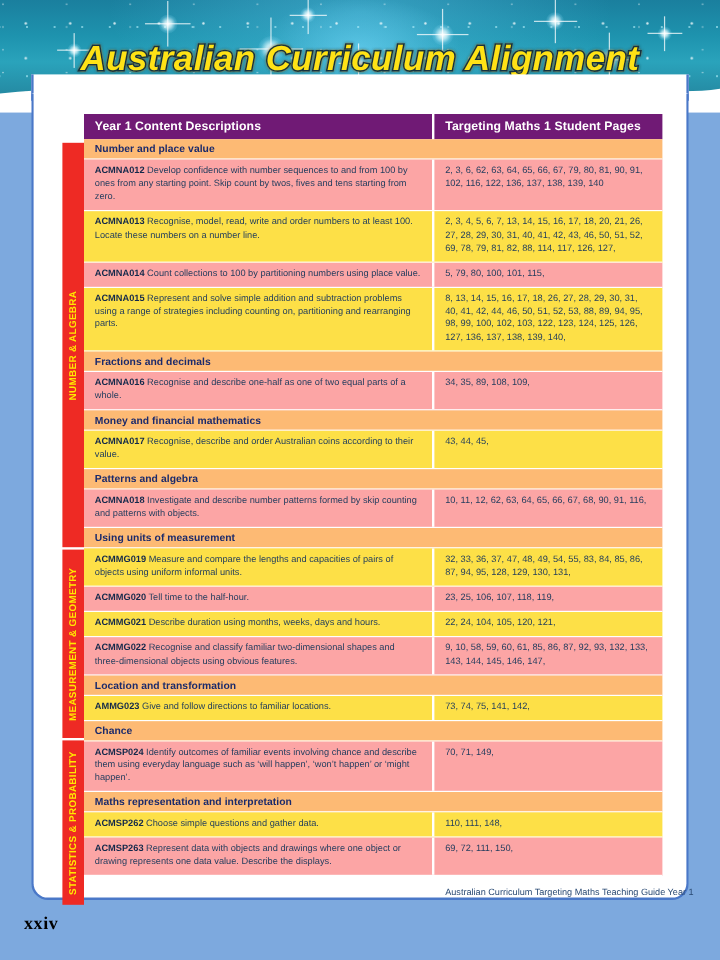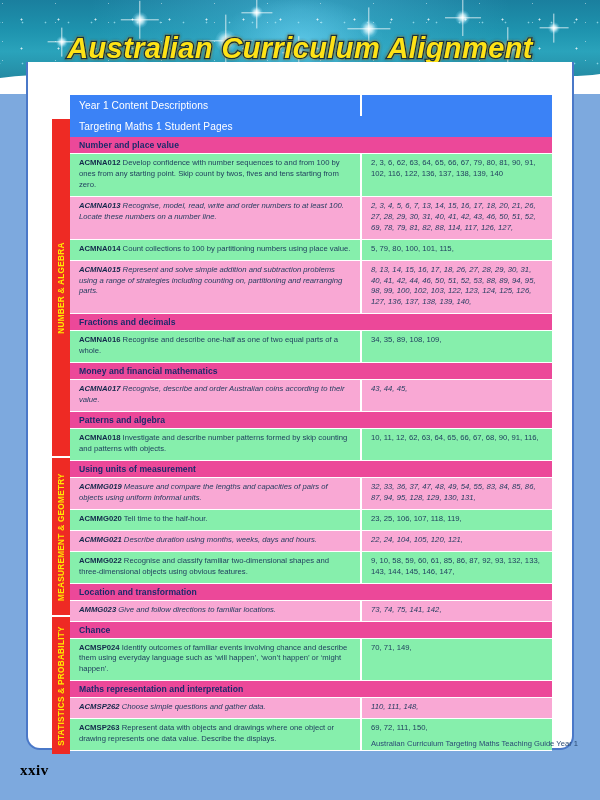--- a/index.html
+++ b/index.html
@@ -77,43 +77,42 @@
 
   
   .table-wrap {
     position: absolute;
     left: 70px; top: 95px;
     width: 482px;
     z-index: 5;
   }
   .thead {
     display: flex;
-    background: #3b82f6;
+    background: #701a75;
     color: #ffffff;
-    font-weight: normal;
+    font-weight: bold;
     font-size: 10.2px;
     letter-spacing: .1px;
-    flex-direction: column;
   }
   .thead .c1 { width: 292px; padding: 5px 8px 5px 9px; border-right: 2px solid #ffffff; }
   .thead .c2 { width: 190px; padding: 5px 8px 5px 9px; }
 
   .band {
-    background: #ec4899;
+    background: #fdba74;
     color: #1b2a6b;
     font-weight: bold;
     font-size: 8.6px;
     padding: 3px 8px 3px 9px;
     border-bottom: 1px solid #ffffff;
     letter-spacing: .05px;
   }
 
   .row { display: flex; border-bottom: 1px solid #ffffff; }
-  .row.cream { background: #86efac; }
-  .row.blue  { background: #f9a8d4; font-style: italic; }
+  .row.cream { background: #fca5a5; }
+  .row.blue  { background: #fde047; }
   .row .c1 {
     width: 292px;
     padding: 4px 9px 5px 9px;
     font-size: 7.7px;
     line-height: 1.42;
     color: #1d3a5c;
     border-right: 2px solid #ffffff;
   }
   .row .c2 {
     width: 190px;

